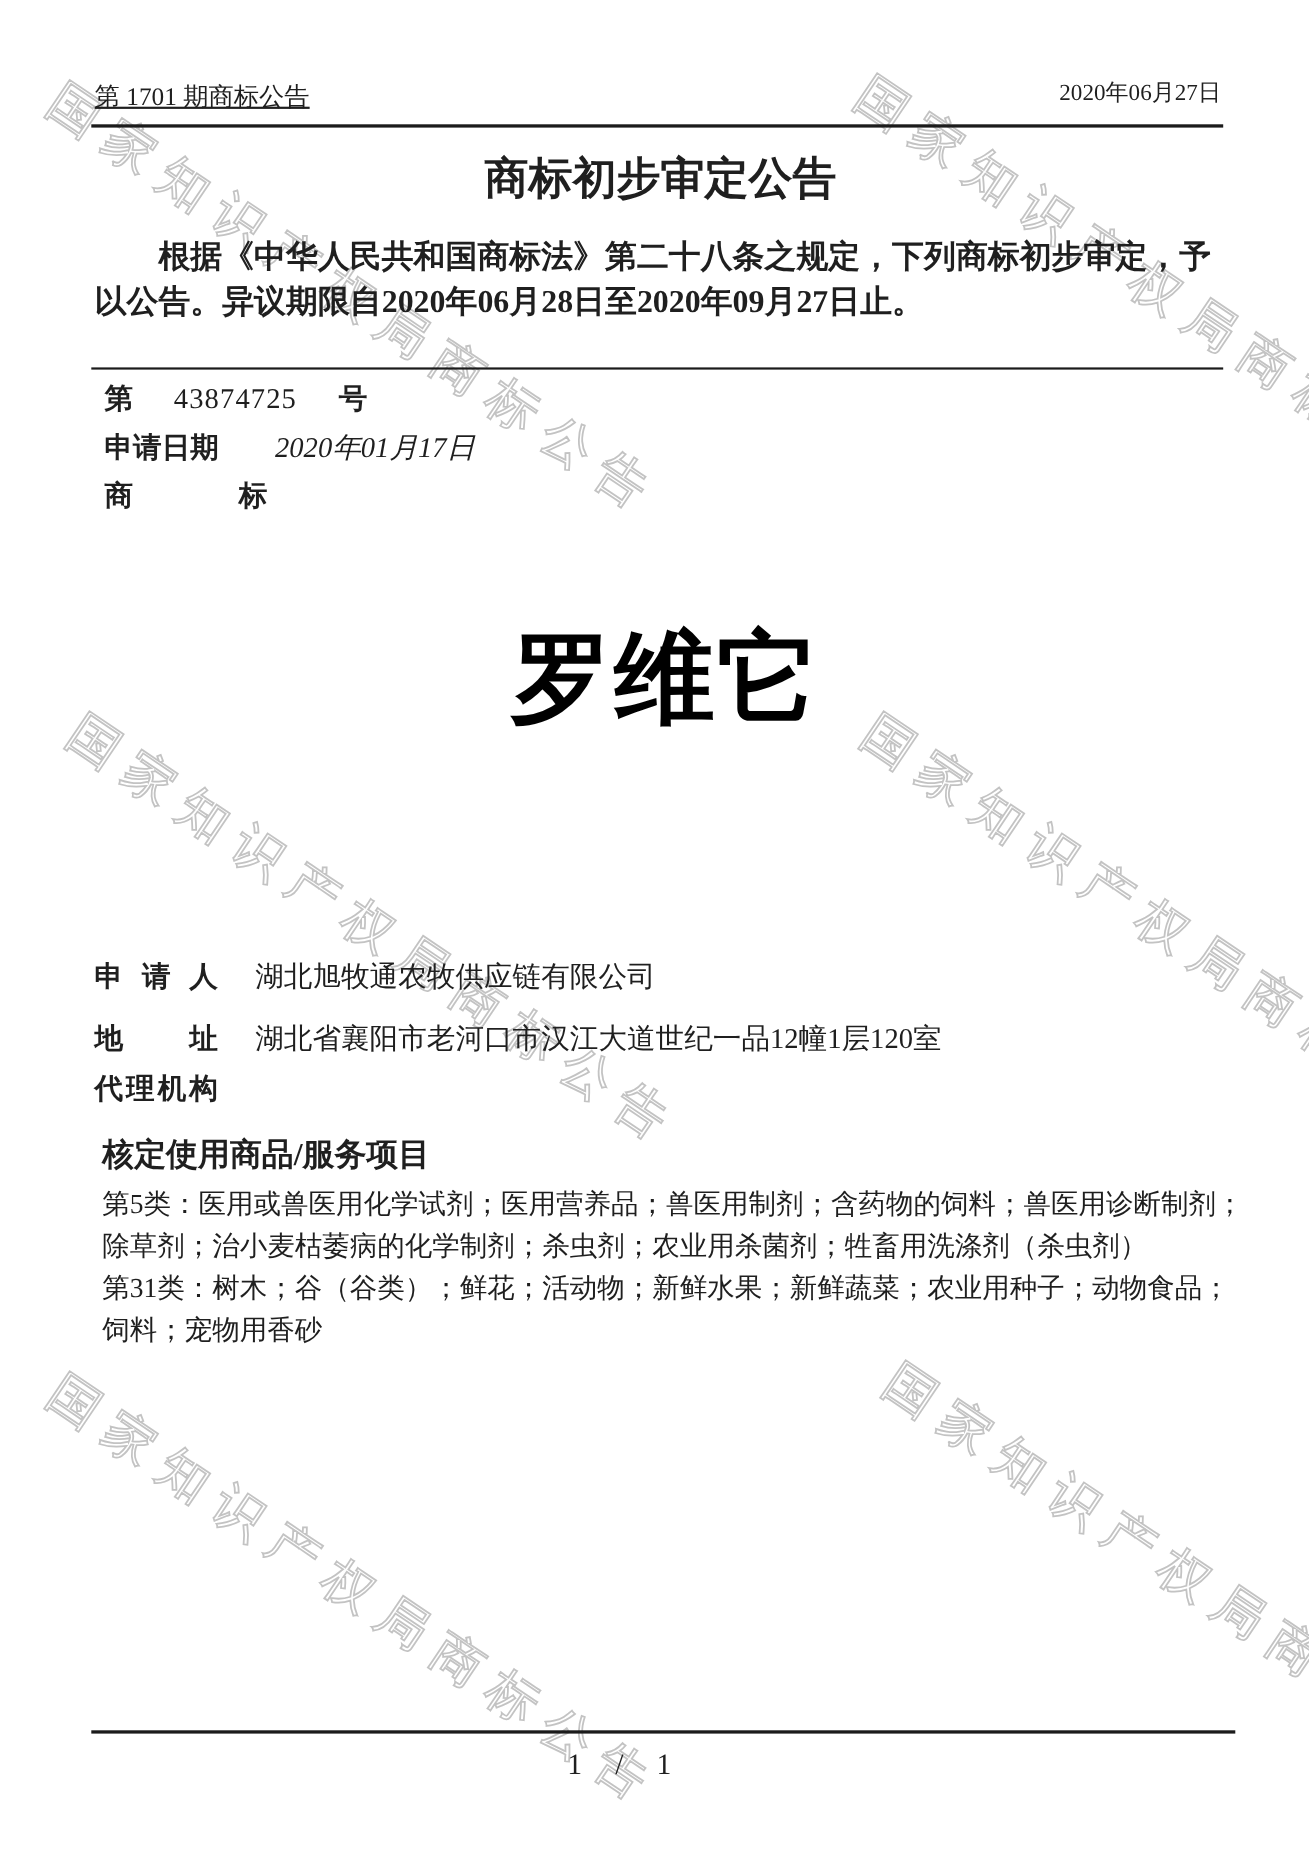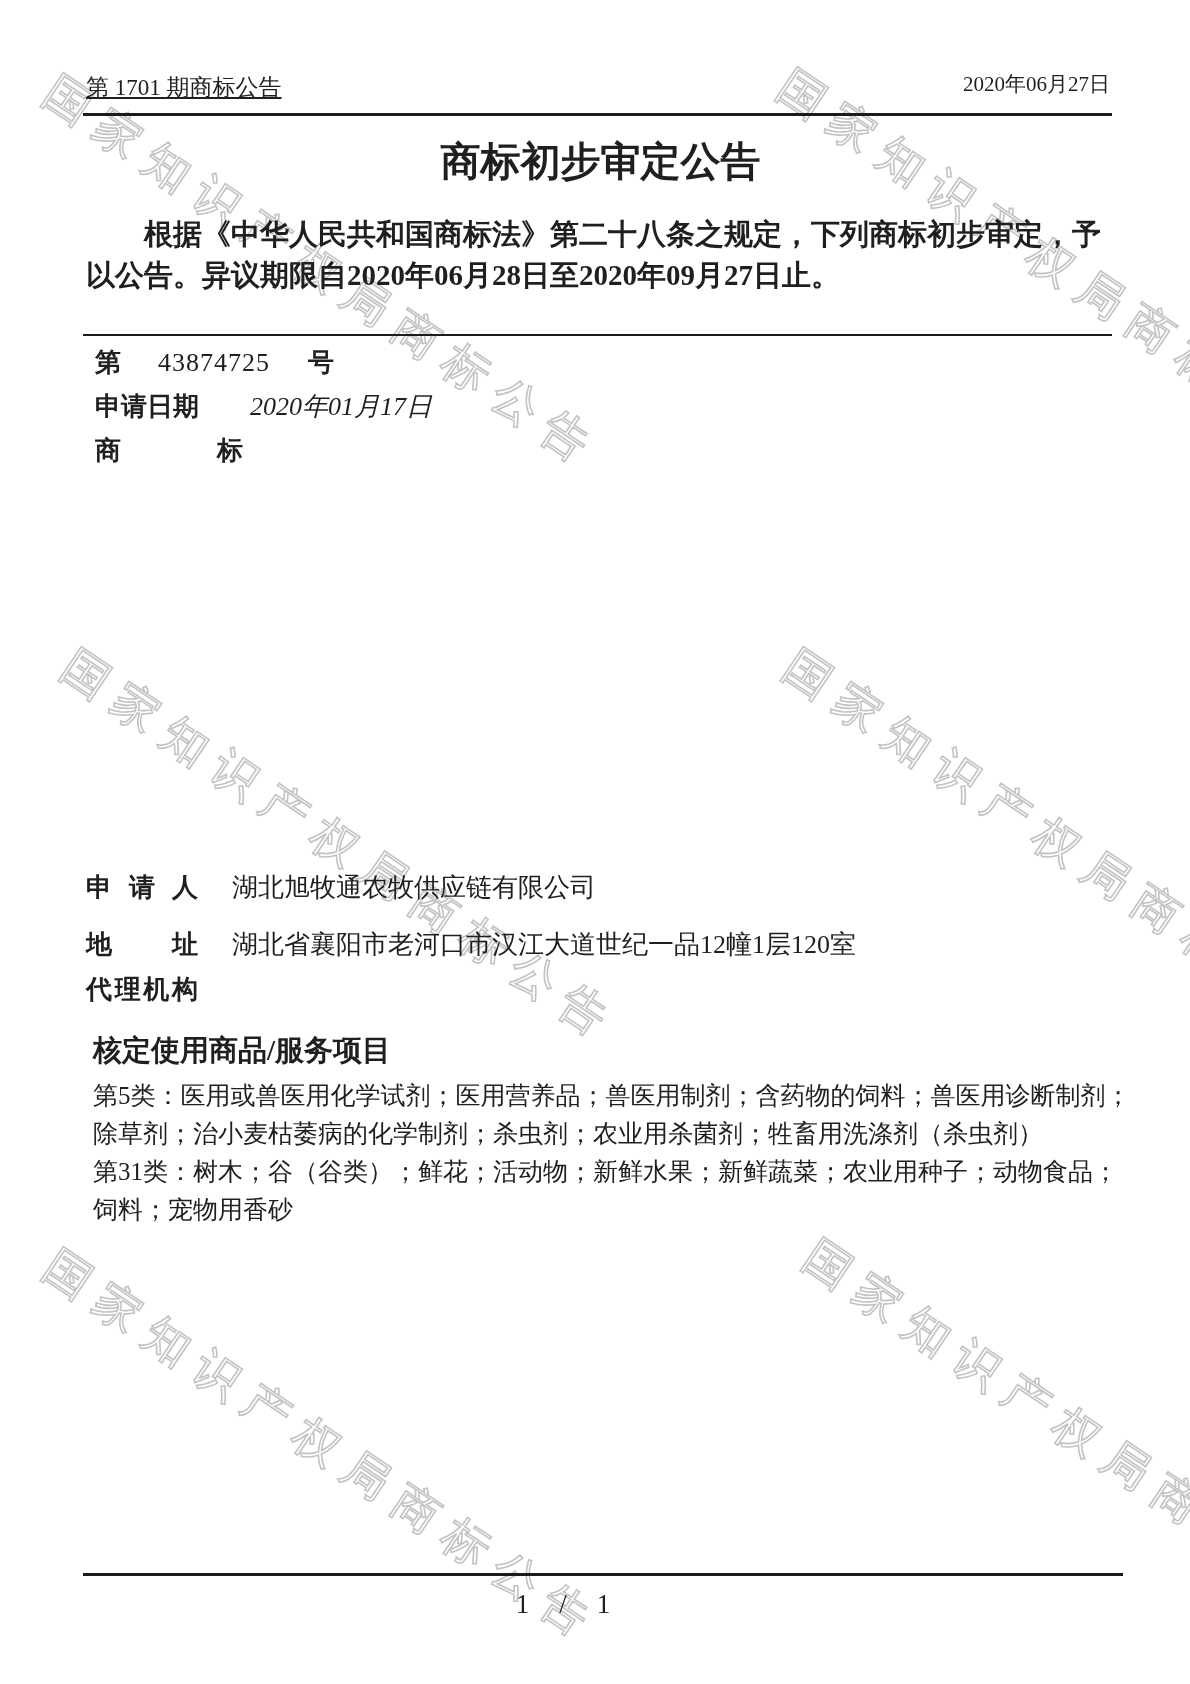--- a/index.html
+++ b/index.html
@@ -117,20 +117,21 @@
           <span>期</span>
         </span><span class="field-value">2020年01月17日</span>
     </div>
     <div class="field-row fr3">
       <span class="jlabel w148">
           <span>商</span>
           <span>标</span>
         </span>
     </div>
 
+    <div class="mark-text">罗维它</div>
 
     <div class="info-row ir1">
       <span class="jlabel w112">
           <span>申</span>
           <span>请</span>
           <span>人</span>
         </span><span class="field-value">湖北旭牧通农牧供应链有限公司</span>
     </div>
     <div class="info-row ir2">
       <span class="jlabel w112">

